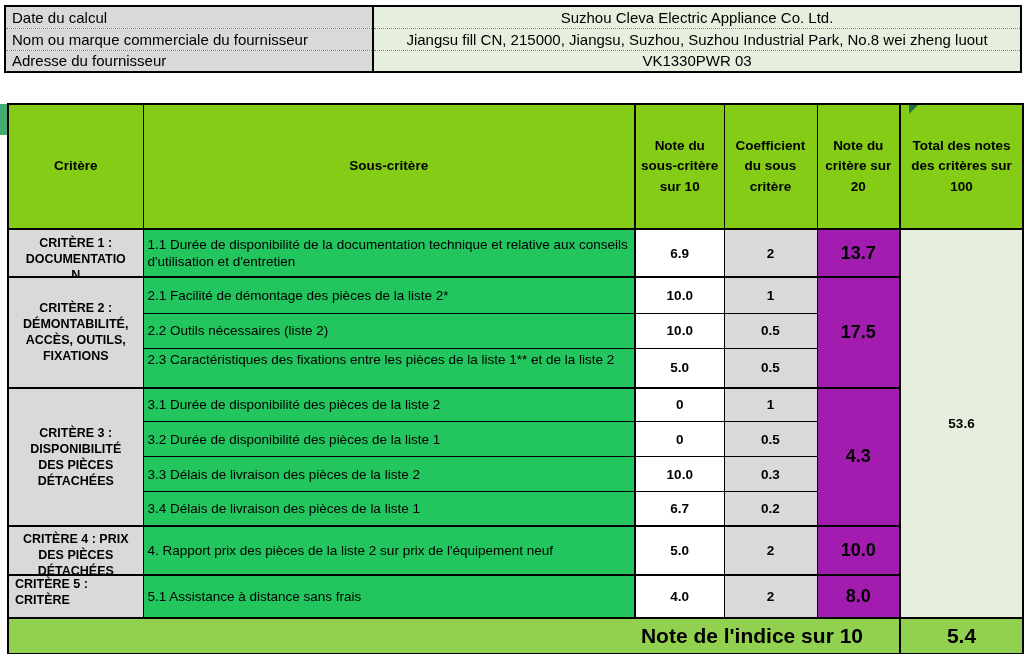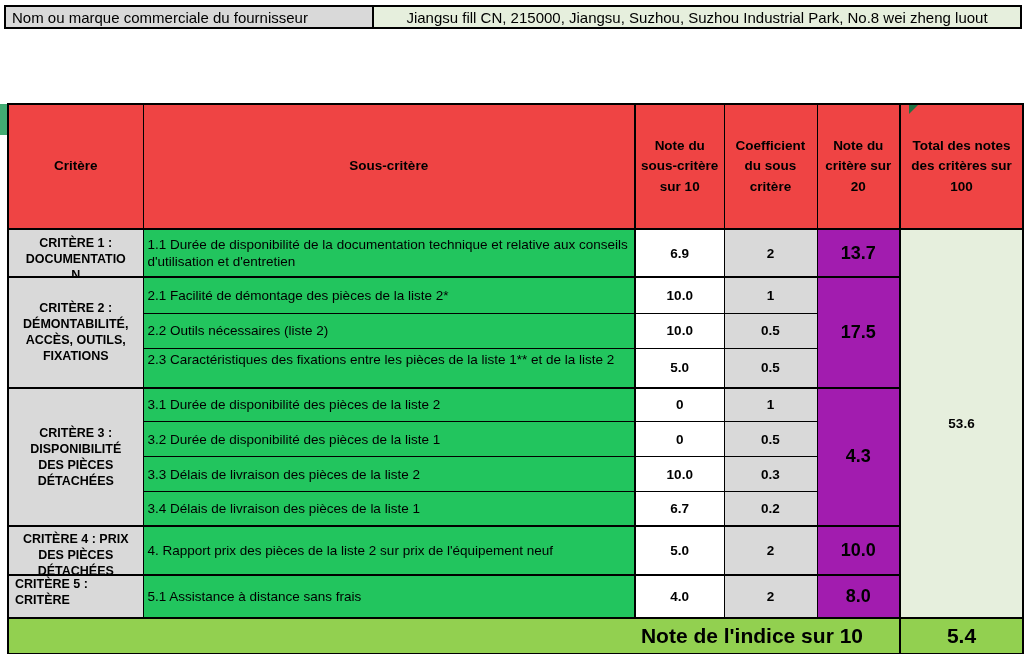--- a/index.html
+++ b/index.html
@@ -12,21 +12,21 @@
   .meta td.mlabel { width: 368px; background: #d9d9d9; text-align: left; padding-left: 6px; border-right: 2px solid #000; }
   .meta td.mvalue { background: #e6efdd; text-align: center; }
   .meta tr:first-child td { border-top: 2px solid #000; }
   .meta tr:last-child td { border-bottom: 2px solid #000; }
   .meta td:first-child { border-left: 2px solid #000; }
   .meta td:last-child { border-right: 2px solid #000; }
 
   
   .tbl { position: absolute; left: 7px; top: 103px; width: 1015px; border-collapse: collapse; table-layout: fixed; }
   .tbl td, .tbl th { border: 1px solid #000; overflow: hidden; vertical-align: middle; }
-  .tbl th { background: #ef4444; font-size: 13.5px; font-weight: bold; text-align: center; line-height: 1.5; padding: 2px; }
+  .tbl th { background: #84cc16; font-size: 13.5px; font-weight: bold; text-align: center; line-height: 1.5; padding: 2px; }
   .tbl tr.hdr { height: 125px; }
   .tbl tr.hdr th { border-top: 2px solid #000; border-bottom: 2px solid #000; }
 
   col.c-crit  { width: 135px; } col.c-sous  { width: 492px; }
   col.c-n10   { width: 89px; }  col.c-coef  { width: 93px; }
   col.c-n20   { width: 83px; }  col.c-tot   { width: 123px; }
 
   .tbl .crit  { background: #d9d9d9; font-weight: bold; font-size: 12.5px; text-align: center;
                 white-space: pre-line; line-height: 16px; padding: 0 2px; }
   .tbl .sous  { background: #22c55e; font-size: 13.5px; text-align: left; padding: 2px 4px; line-height: 17px; }
@@ -64,23 +64,31 @@
   .corner-tri { position: absolute; left: 909px; top: 105px; width: 0; height: 0;
                 border-top: 9px solid #1f7244; border-right: 9px solid transparent; }
 </style>
 </head>
 <body>
 
 <div id="stage">
 
   <table class="meta">
     <tbody>
+        <tr>
+      <td class="mlabel">Date du calcul</td>
+      <td class="mvalue">Suzhou Cleva Electric Appliance Co. Ltd.</td>
+    </tr>
     <tr>
       <td class="mlabel">Nom ou marque commerciale du fournisseur</td>
       <td class="mvalue">Jiangsu fill CN, 215000, Jiangsu, Suzhou, Suzhou Industrial Park, No.8 wei zheng luout</td>
+    </tr>
+    <tr>
+      <td class="mlabel">Adresse du fournisseur</td>
+      <td class="mvalue">VK1330PWR 03</td>
     </tr>
   </tbody>
     </table>
 
   <table class="tbl">
     <colgroup>
       <col class="c-crit">
         <col class="c-sous">
         <col class="c-n10">
         <col class="c-coef">

